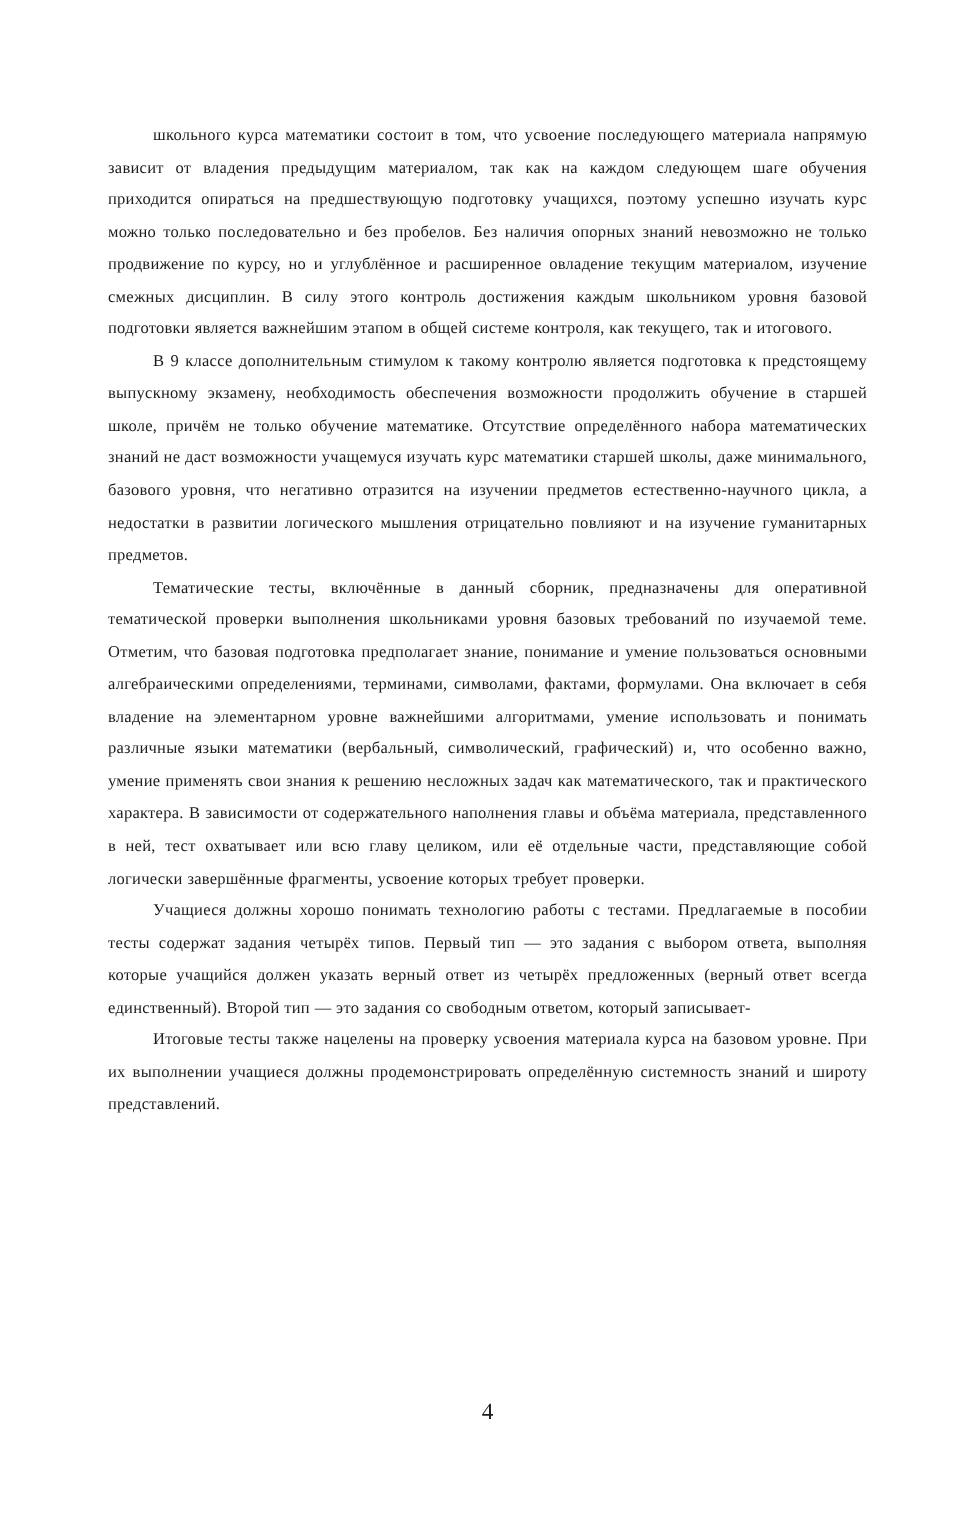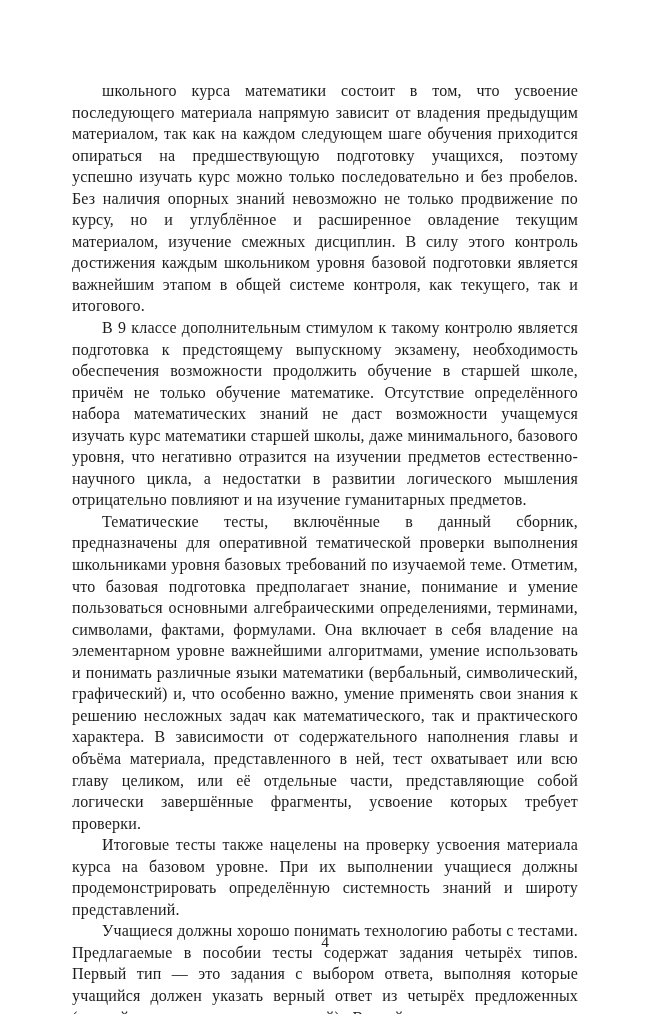--- a/index.html
+++ b/index.html
@@ -24,21 +24,21 @@
     left: 72px;
     top: 80px;
     width: 506px;
   }
   p.para {
     margin: 0;
     padding: 0;
     text-align: justify;
     text-justify: inter-word;
     text-indent: 30px;
-    font-size: 16px;
+    font-size: 11px;
     line-height: 21.55px;
     color: #1b1b1b;
     letter-spacing: 0.18px;
     word-spacing: 0.2px;
     -webkit-font-smoothing: antialiased;
     hyphens: manual;
   }
   p.para:last-child {
     text-align-last: left;
   }
@@ -56,19 +56,19 @@
 </style>
 </head>
 <body>
 
 <div class="page">
 
   <div class="text-block">
     <p class="para">школьного курса математики состоит в том, что усвоение последующего материала напрямую зависит от владения предыдущим материалом, так как на каждом следующем шаге обучения приходится опираться на предшествующую подготовку учащихся, поэтому успешно изучать курс можно только последовательно и без пробелов. Без наличия опорных знаний невозможно не только продвижение по курсу, но и углублённое и расширенное овладение текущим материалом, изучение смежных дисциплин. В силу этого контроль достижения каждым школьником уровня базовой подготовки является важнейшим этапом в общей системе контроля, как текущего, так и итогового.</p>
     <p class="para">В 9 классе дополнительным стимулом к такому контролю является подготовка к предстоящему выпускному экзамену, необходимость обеспечения возможности продолжить обучение в старшей школе, причём не только обучение математике. Отсутствие определённого набора математических знаний не даст возможности учащемуся изучать курс математики старшей школы, даже минимального, базового уровня, что негативно отразится на изучении предметов естественно-научного цикла, а недостатки в развитии логического мышления отрицательно повлияют и на изучение гуманитарных предметов.</p>
     <p class="para">Тематические тесты, включённые в данный сборник, предназначены для оперативной тематической проверки выполнения школьниками уровня базовых требований по изучаемой теме. Отметим, что базовая подготовка предполагает знание, понимание и умение пользоваться основными алгебраическими определениями, терминами, символами, фактами, формулами. Она включает в себя владение на элементарном уровне важнейшими алгоритмами, умение использовать и понимать различные языки математики (вербальный, символический, графический) и, что особенно важно, умение применять свои знания к решению несложных задач как математического, так и практического характера. В зависимости от содержательного наполнения главы и объёма материала, представленного в ней, тест охватывает или всю главу целиком, или её отдельные части, представляющие собой логически завершённые фрагменты, усвоение которых требует проверки.</p>
+    <p class="para">Учащиеся должны хорошо понимать технологию работы с тестами. Предлагаемые в пособии тесты содержат задания четырёх типов. Первый тип — это задания с выбором ответа, выполняя которые учащийся должен указать верный ответ из четырёх предложенных (верный ответ всегда единственный). Второй тип — это задания со свободным ответом, который записывает-</p>
     <p class="para">Итоговые тесты также нацелены на проверку усвоения материала курса на базовом уровне. При их выполнении учащиеся должны продемонстрировать определённую системность знаний и широту представлений.</p>
-    <p class="para">Учащиеся должны хорошо понимать технологию работы с тестами. Предлагаемые в пособии тесты содержат задания четырёх типов. Первый тип — это задания с выбором ответа, выполняя которые учащийся должен указать верный ответ из четырёх предложенных (верный ответ всегда единственный). Второй тип — это задания со свободным ответом, который записывает-</p>
   </div>
 
   <div class="page-number">4</div>
 
 </div>
 
 </body></html>

